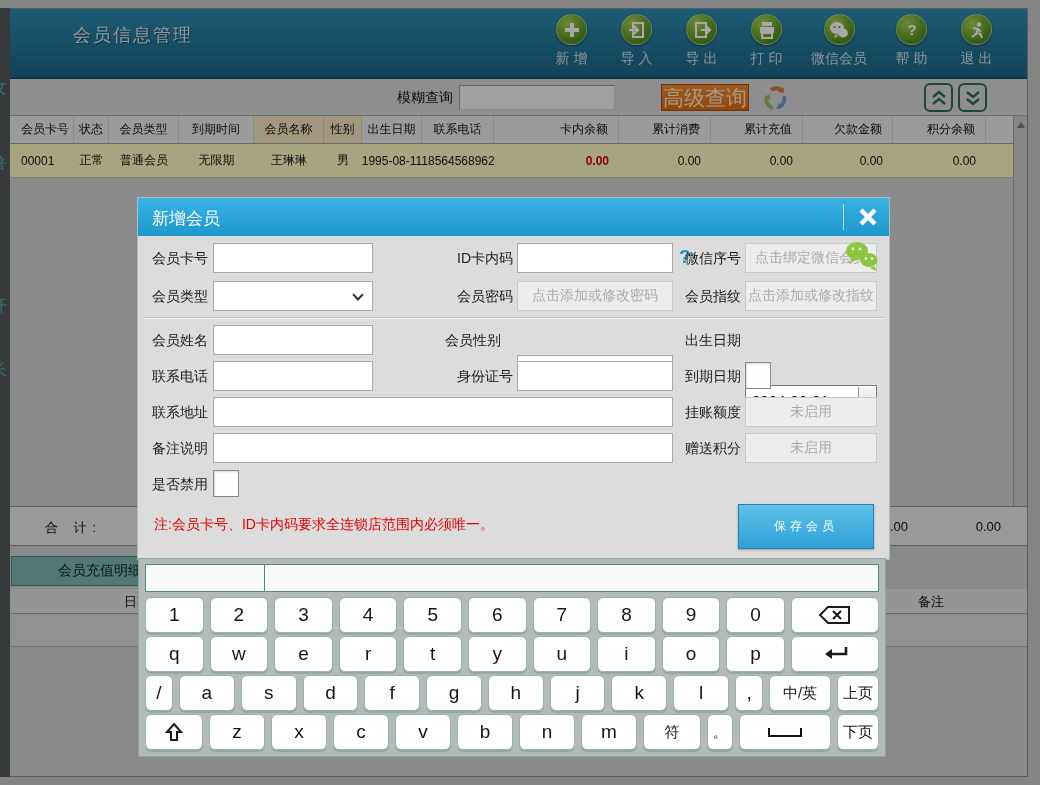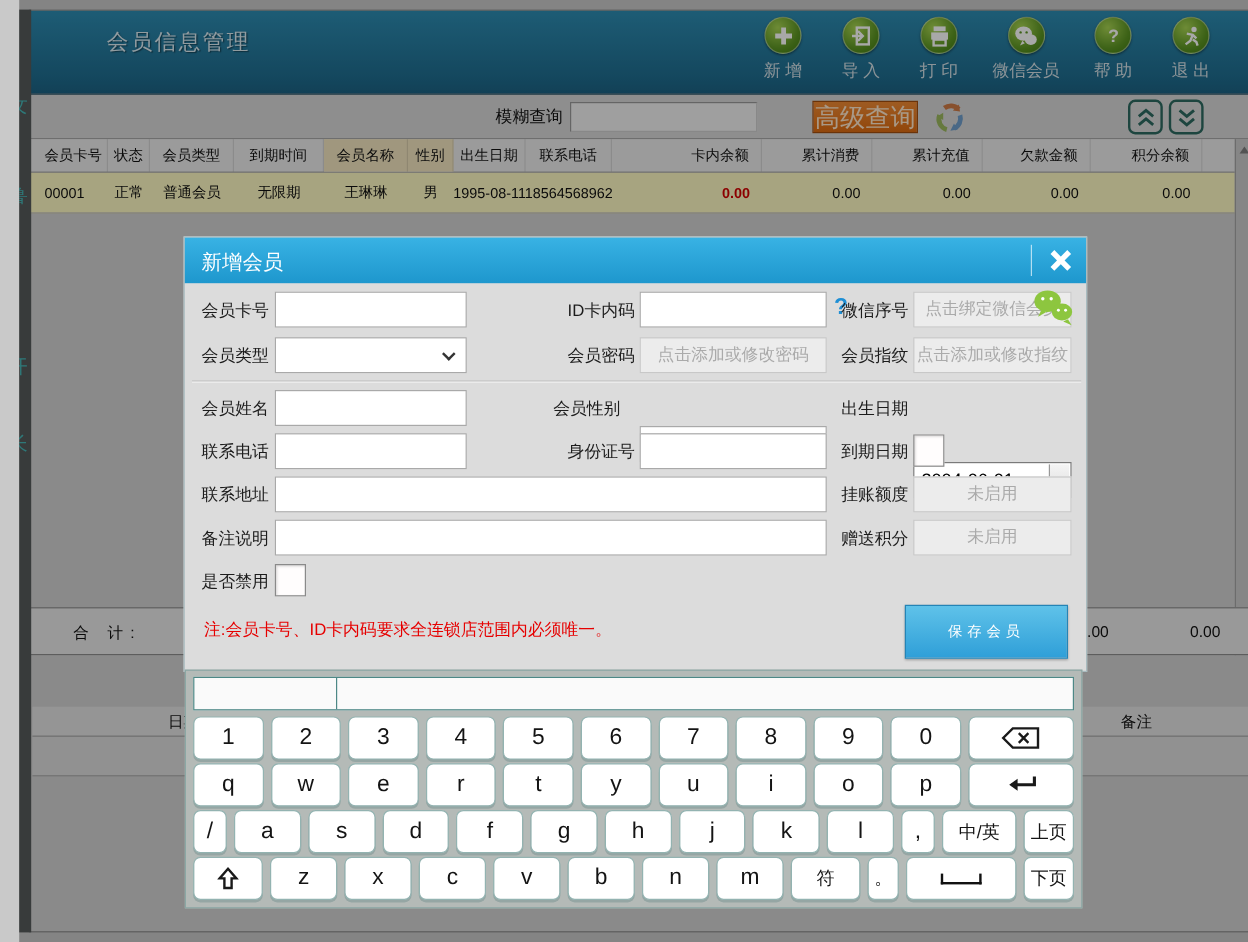--- a/index.html
+++ b/index.html
@@ -1,20 +1,20 @@
 <!DOCTYPE html>
 <html><head>
 <meta charset="utf-8">
 <style>
   * { margin:0; padding:0; box-sizing:border-box; }
   html,body { width:1040px; height:785px; }
   body { font-family:"Liberation Sans","DejaVu Sans",sans-serif; background:#c9c9c9; position:relative; overflow:hidden; }
 
   
-  #page { position:absolute; inset:0;margin-left:16px; }
+  #page { position:absolute; inset:0; }
   .window { position:absolute; left:8px; top:8px; width:1020px; height:769px;
             background:#d2d2d2; border:1px solid #8a8a8a; z-index:1; }
 
   .titlebar { position:absolute; left:0; top:0; width:100%; height:70px;
               background:linear-gradient(#2d8cb2,#1f6d8f 80%,#1c6283);
               border-bottom:1px solid #14445a; }
   .app-title { position:absolute; left:64px; top:14px; font-size:18px; color:#dcebf2;
                text-shadow:1px 1px 1px rgba(0,0,0,.45); letter-spacing:2px; }
   .toolbar { position:absolute; right:18px; top:5px; display:flex; }
   .tool { width:65px; display:flex; flex-direction:column; align-items:center; cursor:pointer; }
@@ -161,20 +161,29 @@
             <svg width="18" height="18">
                 <rect x="5" y="2" width="10" height="14" fill="none" stroke="#fff" stroke-width="2"></rect>
                 <path d="M1 9 h8 M6 5 l4 4 -4 4" stroke="#fff" stroke-width="2" fill="none"></path>
               </svg>
           </div>
           <div class="tlabel">导 入</div>
         </div>
         <div class="tool">
           <div class="ticon">
             <svg width="18" height="18">
+                <rect x="3" y="2" width="10" height="14" fill="none" stroke="#fff" stroke-width="2"></rect>
+                <path d="M8 9 h8 M13 5 l4 4 -4 4" stroke="#fff" stroke-width="2" fill="none"></path>
+              </svg>
+          </div>
+          <div class="tlabel">导 出</div>
+        </div>
+        <div class="tool">
+          <div class="ticon">
+            <svg width="18" height="18">
                 <rect x="4" y="1" width="10" height="4" fill="#fff"></rect>
                 <rect x="2" y="6" width="14" height="6" fill="#fff"></rect>
                 <rect x="4" y="12" width="10" height="5" fill="none" stroke="#fff" stroke-width="2"></rect>
               </svg>
           </div>
           <div class="tlabel">打 印</div>
         </div>
         <div class="tool wide">
           <div class="ticon">
             <svg width="20" height="18">
@@ -269,20 +278,21 @@
       <div class="arr-up"></div>
       <div class="arr-dn"></div>
     </div>
 
     <div class="totalrow">
       <div class="total-label">合 计:</div>
       <div class="total-debt">0.00</div>
       <div class="total-points">0.00</div>
     </div>
 
+    <div class="tab">会员充值明细</div>
 
     <div class="subhead">
       <div class="date-hd">日期</div>
       <div class="remark-hd">备注</div>
     </div>
     <div class="subrow"></div>
   </div>
 
   <div class="edge-strip">
     <span style="top:70px">攵</span>

